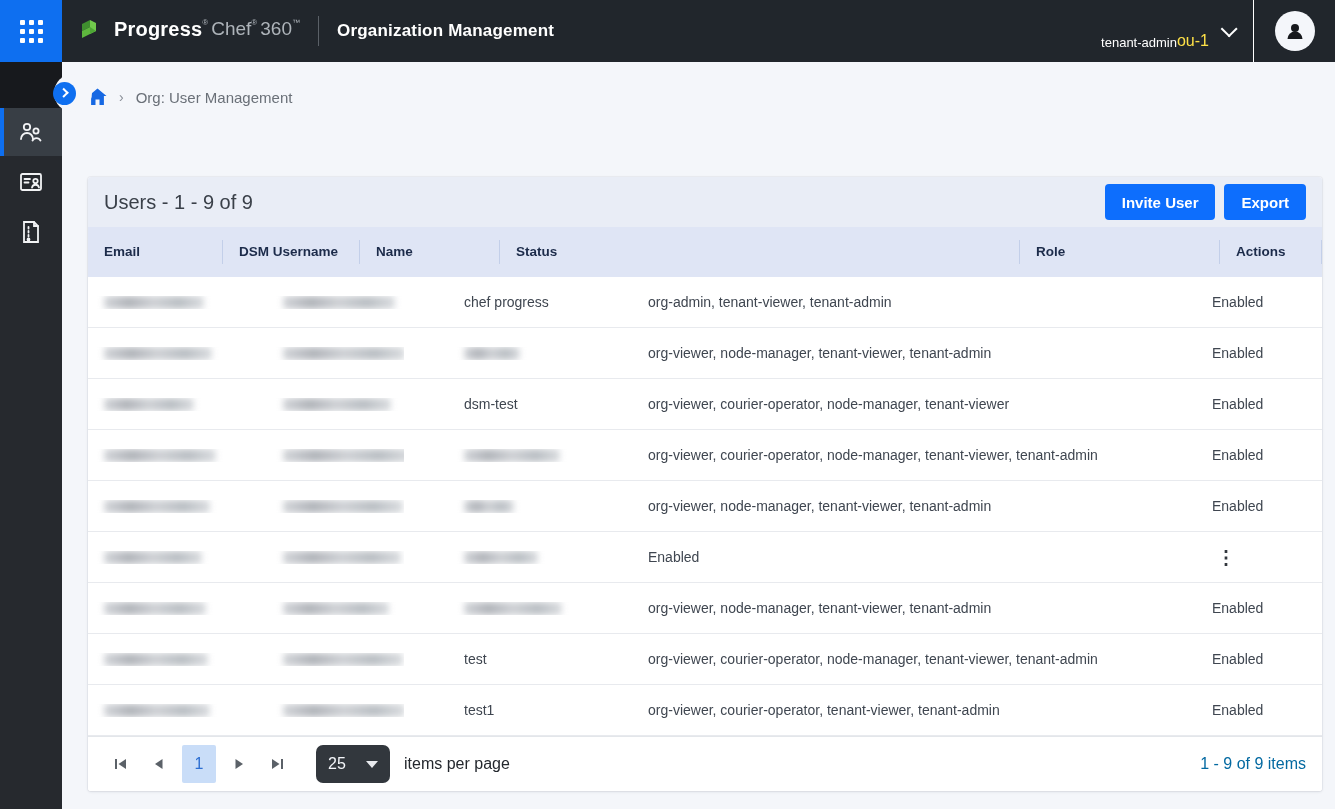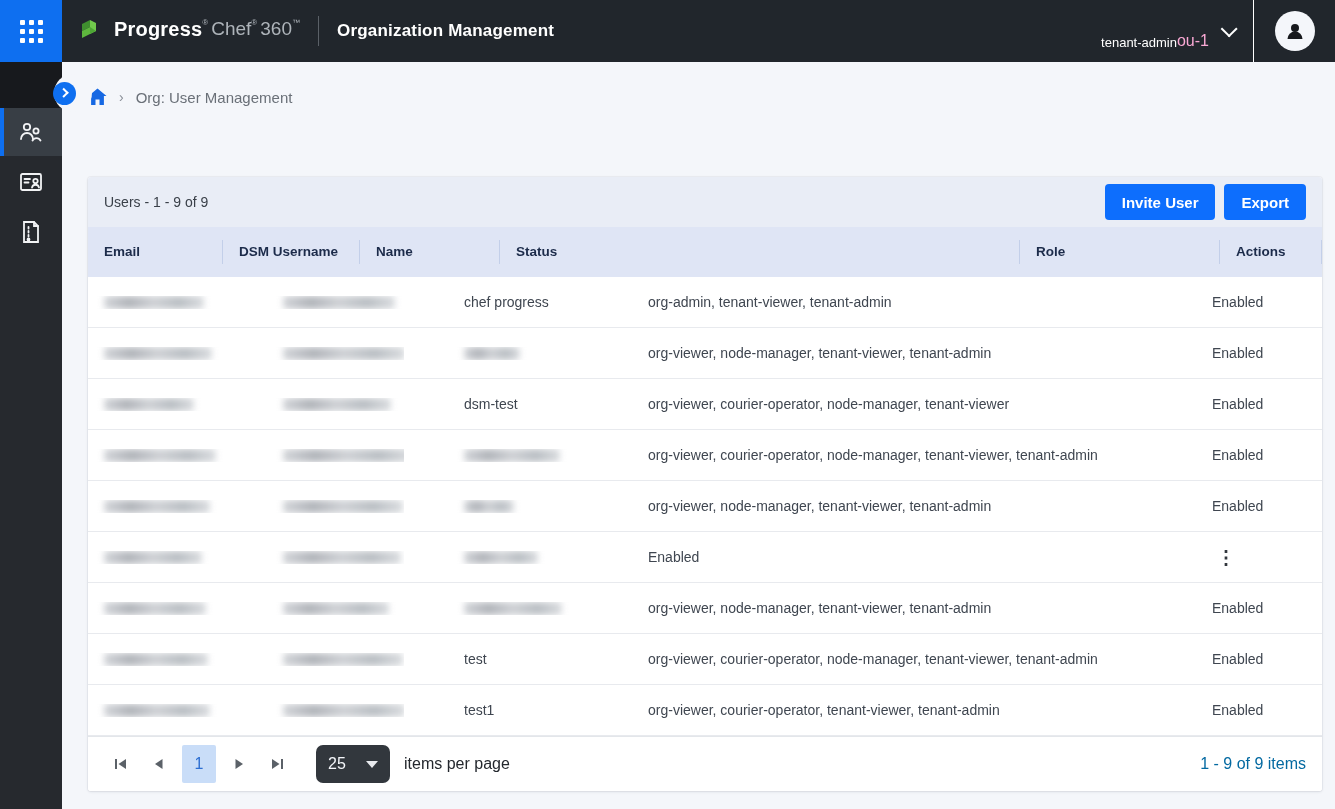--- a/index.html
+++ b/index.html
@@ -14,21 +14,21 @@
   .brand-mark { margin-right:8px; display:flex; }
   .brand-progress { color:#fff; font-weight:bold; font-size:20px; letter-spacing:.2px; }
   .brand-chef { color:#aeb4ba; font-size:19px; margin-left:3px; }
   .brand-sup { color:#aeb4ba; font-size:8px; vertical-align:super; }
   .topbar-divider { width:1px; height:30px; background:#5a6067; margin:0 18px; }
   .topbar-title { color:#fff; font-weight:bold; font-size:17px; letter-spacing:.2px; }
   .topbar-right { margin-left:auto; display:flex; align-items:center; height:100%; }
   .tenant-switch { display:flex; align-items:center; cursor:pointer; margin-right:20px; }
   .tenant-texts { display:flex; flex-direction:row; align-items:flex-end; margin-right:12px; }
   .tenant-role { color:#fff; font-size:13px; }
-  .tenant-ou { color:#f9a8d4; font-size:16px; margin-top:20px; }
+  .tenant-ou { color:#fde047; font-size:16px; margin-top:20px; }
   .chev-down { width:12px; height:12px; border-right:2px solid #fff; border-bottom:2px solid #fff; transform:rotate(45deg) translateY(-3px); }
   .avatar-sect { width:82px; height:100%; border-left:1px solid #ffffff; display:flex; align-items:center; justify-content:center; }
   .avatar { width:40px; height:40px; border-radius:50%; background:#f4f6fa; display:flex; align-items:center; justify-content:center; cursor:pointer; }
 
   
   .sidebar { position:absolute; left:0; top:62px; width:62px; bottom:0; background:#26292e; z-index:20; }
   .sidebar-top-shade { height:46px; background:#17191d; }
   .side-item { height:48px; display:flex; align-items:center; justify-content:center; cursor:pointer; position:relative; }
   .side-item.active { background:#383e45; }
   .side-item.active::before { content:""; position:absolute; left:0; top:0; bottom:0; width:4px; background:#0e6ff0; }
@@ -42,21 +42,21 @@
 
   
   .content { position:absolute; left:62px; top:62px; right:0; bottom:0; background:#f4f6fa; }
   .breadcrumb { display:flex; align-items:center; padding:24px 0 0 26px; height:46px; }
   .crumb-sep { color:#8a8f98; font-size:14px; margin:0 12px; }
   .crumb-current { color:#6a7078; font-size:15px; }
 
   
   .card { position:absolute; left:26px; top:115px; width:1234px; background:#fff; border-radius:3px; box-shadow:0 1px 3px rgba(20,30,60,.10), 0 0 0 1px rgba(20,30,60,.04); }
   .card-header { height:50px; background:#e9edf6; display:flex; align-items:center; padding:0 16px; border-radius:3px 3px 0 0; }
-  .card-title { font-size:14px; color:#3a4049; }
+  .card-title { font-size:20px; color:#3a4049; }
   .card-actions { margin-left:auto; display:flex; gap:9px; }
   .btn-primary { background:#0d6efd; color:#fff; border:none; font-family:inherit; font-size:15px; font-weight:bold; padding:0 17px; height:36px; border-radius:4px; cursor:pointer; }
 
   .thead { height:50px; background:#dfe5f5; display:grid; grid-template-columns:135px 137px 140px 520px 200px 102px; align-items:center; }
   .th { font-size:13.5px; font-weight:bold; color:#1c2b4a; padding-left:16px; height:24px; line-height:24px; border-right:1px solid #c3cfe9; }
 
   .trow { height:51px; display:grid; grid-template-columns:135px 137px 140px 520px 200px 102px; align-items:center; border-bottom:1px solid #e8eaee; background:#fff;gap:44px; }
   .td { font-size:14px; color:#3f4650; padding-left:16px; overflow:hidden; white-space:nowrap; }
   .blur-blob { height:13px; border-radius:3px; background:linear-gradient(90deg,#c9ccd1,#9fa3aa,#c4c7cc,#aab0b6,#d2d5d9); filter:blur(3px); opacity:.8; }
   .kebab { width:28px; height:28px; display:flex; align-items:center; justify-content:center; cursor:pointer; margin-left:16px; }

